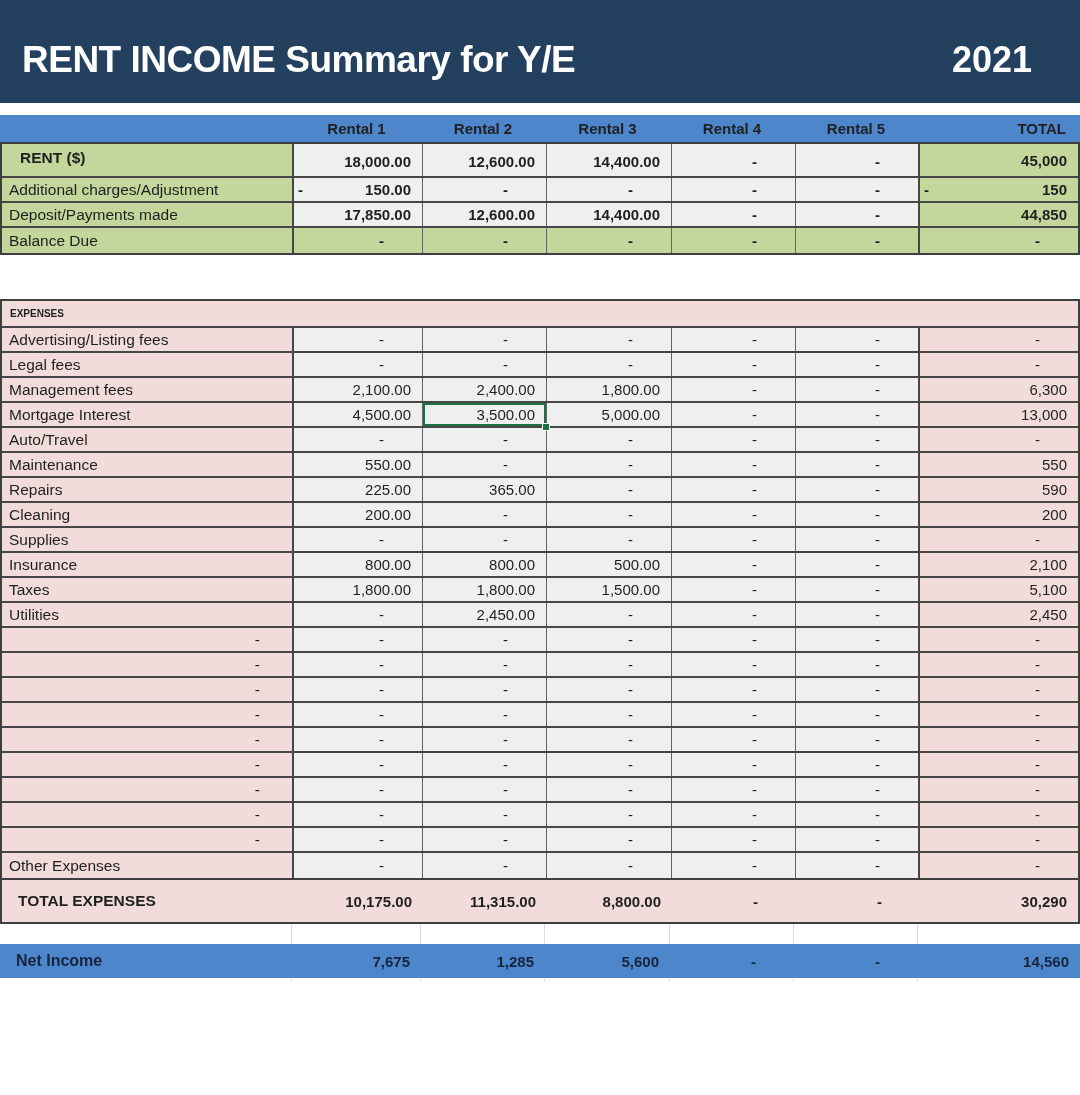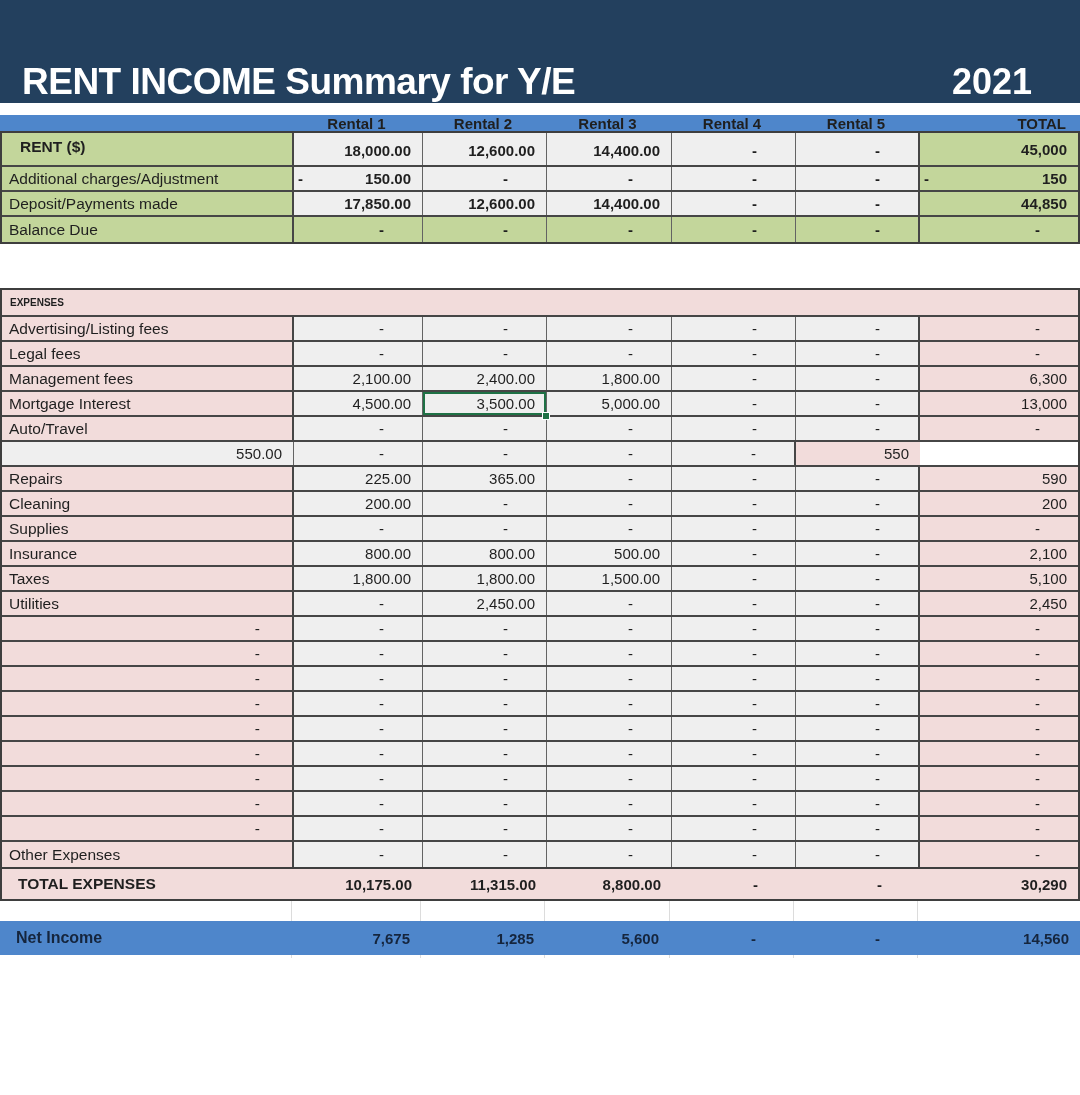--- a/index.html
+++ b/index.html
@@ -1,23 +1,23 @@
 <!DOCTYPE html>
 <html><head>
 <meta charset="utf-8">
 <style>
   *{margin:0;padding:0;box-sizing:border-box}
   html,body{width:1080px}
   body{height:1095px;overflow:hidden;background:#fff;font-family:"Liberation Sans",sans-serif}
-  .titlebar{height:103px;background:#23405E;display:flex;align-items:flex-end;justify-content:space-between;padding:16px 48px 0 22px}
+  .titlebar{height:103px;background:#23405E;display:flex;align-items:center;justify-content:space-between;padding:16px 48px 0 22px}
   .title{color:#fff;font-size:37px;font-weight:700;letter-spacing:-.5px}
   .year{color:#fff;font-size:36px;font-weight:700}
   .gap-top{height:12px;background:#fff}
   .grid{display:grid;grid-template-columns:292px 129px 124px 125px 124px 124px 1fr}
-  #colheader{height:16px;background:#4E86CB}
+  #colheader{height:27px;background:#4E86CB}
   #colheader .cell{border-right:none}
   .hcell{display:flex;align-items:center;justify-content:center;color:#1d3d66;font-weight:700;font-size:15.5px}
   .htotal{justify-content:flex-end;padding-right:14px}
   .cell{position:relative;display:flex;align-items:center;font-size:15px;color:#1f1f1f;line-height:1;min-width:0;border-right:1px solid #636363}
   .c0,.c5{border-right:2px solid #464646}
   .c6{border-right:none!important}
   #income,#expenses{border:2px solid #3e3e3e}
   .row{height:25px;border-bottom:2px solid #464646}
   .row:last-child{border-bottom:none}
   .row.tall{height:34px}
@@ -27,21 +27,21 @@
   .labdash{padding-right:32px}
   .neg{justify-content:space-between;padding-left:4px;padding-right:11px}
   .b{font-weight:700}
   .vtop{align-items:flex-start;padding-top:6px;padding-left:18px}
   .vbot{align-items:flex-end;padding-bottom:7px}
   .bg-green{background:#C3D69B}
   .bg-gray{background:#EFEFEF}
   .bg-pink{background:#F2DCDB}
   .gap-mid{height:44px;background:#fff}
   #exp-header{height:27px;background:#F2DCDB;border-bottom:2px solid #464646;display:flex;align-items:center;padding-left:8px;font-weight:700;font-size:10px;color:#1f1f1f}
-  #totalexp{height:32px;background:#F2DCDB;border:2px solid #3e3e3e;border-top:none}
+  #totalexp{height:44px;background:#F2DCDB;border:2px solid #3e3e3e;border-top:none}
   #totalexp .cell{border-right:none;background:transparent}
   #totalexp .lab{padding-left:16px;font-size:15.5px}
   .gap-light{background:#fff}
   #gap1{height:20px}
   #gap2{height:3px}
   .cgap{border-right:1px solid #dcdcdc;background:transparent}
   #netincome{height:34px;background:#4E86CB}
   #netincome .cell{border-right:none;color:#15253D}
   #netincome .lab{padding-left:16px;font-size:16px}
   .selected{box-shadow:inset 0 0 0 2px #1E7145;z-index:3}
@@ -151,20 +151,21 @@
       <div class="grid row">
         <div class="cell c0 lab bg-pink">Auto/Travel</div>
         <div class="cell c1 num bg-gray dash">-</div>
         <div class="cell c2 num bg-gray dash">-</div>
         <div class="cell c3 num bg-gray dash">-</div>
         <div class="cell c4 num bg-gray dash">-</div>
         <div class="cell c5 num bg-gray dash">-</div>
         <div class="cell c6 num bg-pink dash">-</div>
       </div>
       <div class="grid row">
+        <div class="cell c0 lab bg-pink">Maintenance</div>
         <div class="cell c1 num bg-gray">550.00</div>
         <div class="cell c2 num bg-gray dash">-</div>
         <div class="cell c3 num bg-gray dash">-</div>
         <div class="cell c4 num bg-gray dash">-</div>
         <div class="cell c5 num bg-gray dash">-</div>
         <div class="cell c6 num bg-pink">550</div>
       </div>
       <div class="grid row">
         <div class="cell c0 lab bg-pink">Repairs</div>
         <div class="cell c1 num bg-gray">225.00</div>

